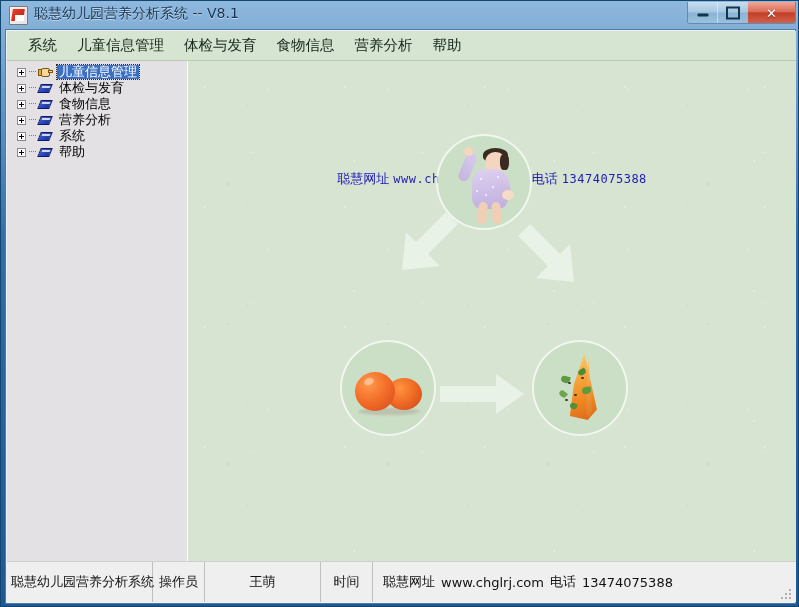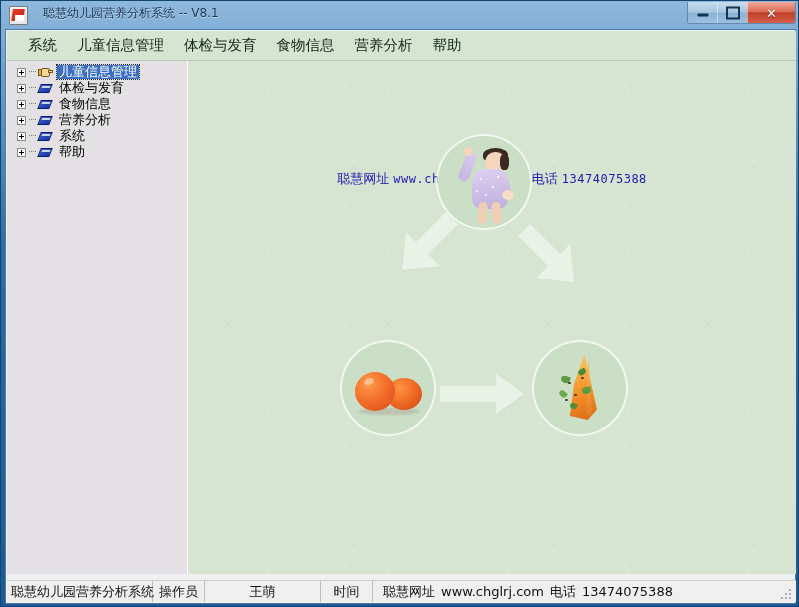--- a/index.html
+++ b/index.html
@@ -51,22 +51,22 @@
     background: linear-gradient(135deg, #e8402a 0%, #c02010 100%);
     transform: skewX(-8deg);
   }
   #title-icon .glyph-b {
     position: absolute; left: 5px; top: 8px;
     width: 9px; height: 6px;
     background: #ffffff;
   }
   #title-text {
     position: absolute;
-    left: 42px; top: 4px;
-    font-size: 12px;
+    left: 33px; top: 4px;
+    font-size: 14px;
     color: #143352;
     font-family: "DejaVu Sans", sans-serif;
     letter-spacing: 0px;
     white-space: nowrap;
     text-shadow: 0 1px 0 rgba(255,255,255,0.55);
   }
 
   
   #win-controls {
     position: absolute;
@@ -430,21 +430,21 @@
   .h5 { left: 36px; top: 61px; width: 7px; height: 6px; transform: rotate(25deg); background: #548f38; }
   .seed { position: absolute; width: 3px; height: 2px; background: #3e2a12; border-radius: 50%; }
 
   
   .arrow-svg { position: absolute; left: 0; top: 0; width: 340px; height: 360px; pointer-events: none; }
 
   
   #statusbar {
     position: absolute;
     left: 1px; bottom: 1px;
-    width: 789px; height: 22px;
+    width: 789px; height: 41px;
     box-sizing: border-box;
     background: #f0efef;
     border-top: 1px solid #cfcfcf;
     display: flex;
     align-items: stretch;
   }
   .status-cell {
     display: flex;
     align-items: center;
     justify-content: center;

